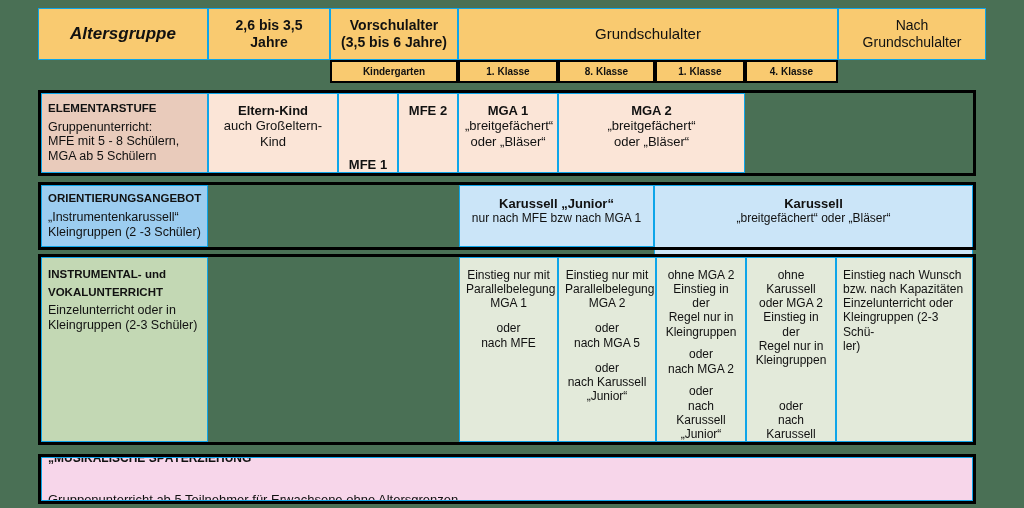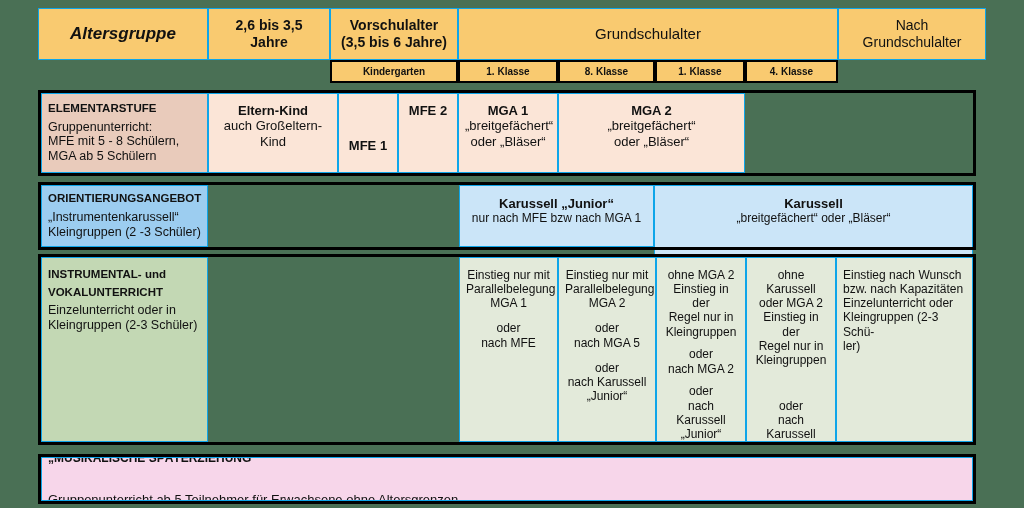--- a/index.html
+++ b/index.html
@@ -105,21 +105,21 @@
     <div class="pad rowlbl-body">Gruppenunterricht:</div>
     <div class="pad rowlbl-body">MFE mit 5 - 8 Schülern,</div>
     <div class="pad rowlbl-body">MGA ab 5 Schülern</div>
   </div>
 
   <div class="cell peach" style="left:208px;top:93px;width:130px;height:80px;justify-content:flex-start;padding-top:9px;">
     <div class="pad t13 b">Eltern-Kind</div>
     <div class="pad t13">auch Großeltern-Kind</div>
   </div>
 
-  <div class="cell peach" style="left:338px;top:93px;width:60px;height:80px;justify-content:center;padding-top:25px;">
+  <div class="cell peach" style="left:338px;top:93px;width:60px;height:80px;justify-content:flex-end;padding-top:25px;">
     <div class="pad t13 b">MFE 1</div>
   </div>
 
   <div class="cell peach" style="left:398px;top:93px;width:60px;height:80px;justify-content:flex-start;padding-top:9px;">
     <div class="pad t13 b">MFE 2</div>
   </div>
 
   <div class="cell peach" style="left:458px;top:93px;width:100px;height:80px;justify-content:flex-start;padding-top:9px;">
     <div class="pad t13 b">MGA 1</div>
     <div class="pad t13">„breitgefächert“</div>

